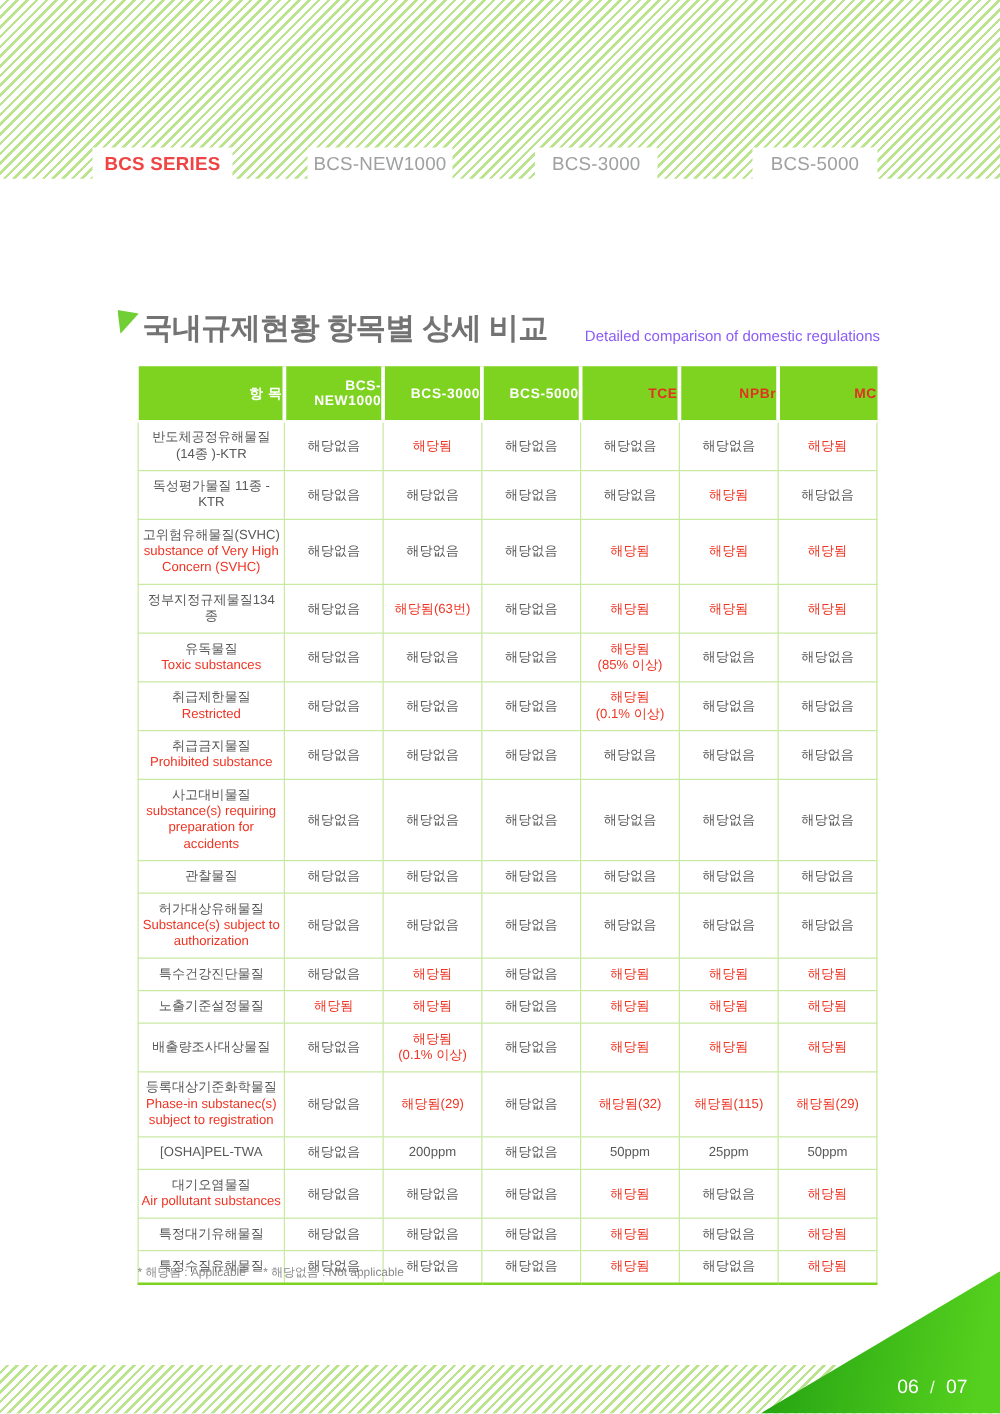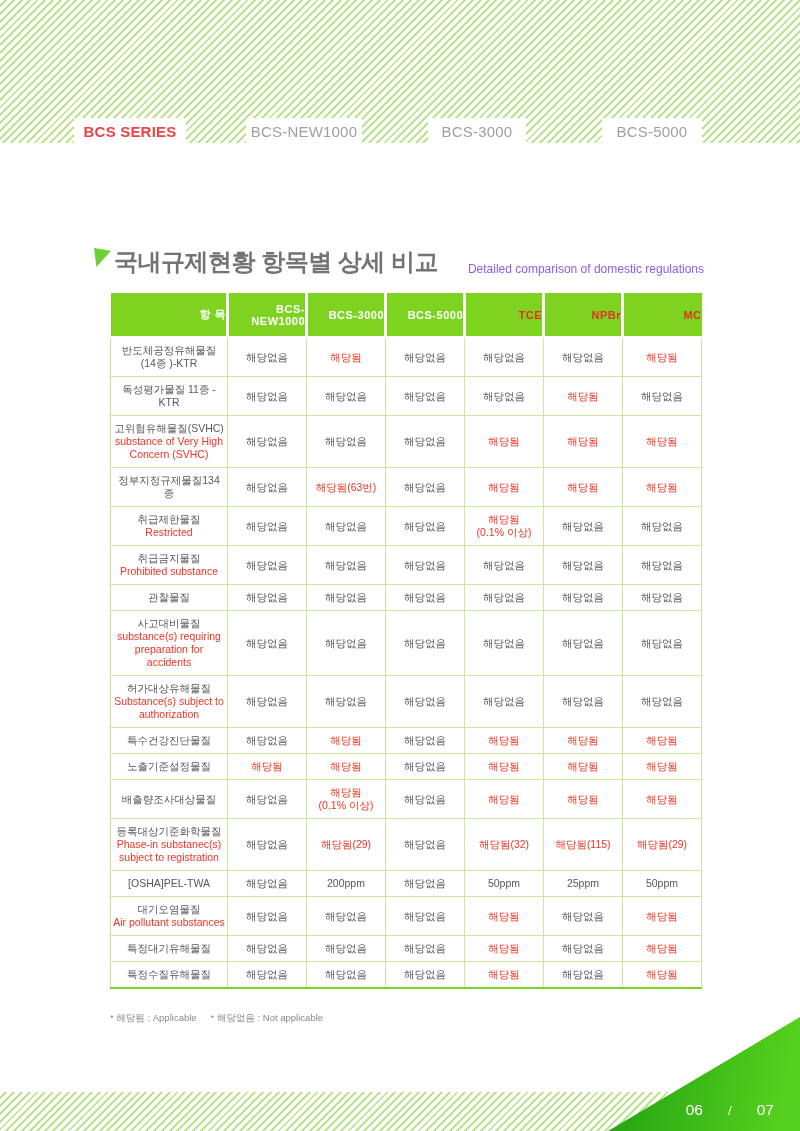--- a/index.html
+++ b/index.html
@@ -137,21 +137,21 @@
     width: 192px; height: 114px;
     background: linear-gradient(100deg, #27a513 10%, #55d01e 90%);
     clip-path: polygon(100% 0, 100% 100%, 0 100%);
   }
   .page-number {
     position: absolute;
     right: 26px; bottom: 12px;
     color: #ffffff;
     font-size: 15.5px;
     display: flex;
-    gap: 25px;
+    gap: 9px;
     align-items: baseline;
   }
   .page-number .sep { font-size: 13.5px; opacity: 0.9; }
 </style>
 </head>
 <body>
 
 <div class="page">
 
   <div class="stripe-band top"></div>
@@ -222,49 +222,59 @@
           <tr>
             <td><div class="ln">정부지정규제물질134종</div></td>
             <td class="">해당없음</td>
             <td class="red">해당됨(63번)</td>
             <td class="">해당없음</td>
             <td class="red">해당됨</td>
             <td class="red">해당됨</td>
             <td class="red">해당됨</td>
           </tr>
           <tr>
+            <td><div class="ln">유독물질</div><div class="ln red">Toxic substances</div></td>
+            <td class="">해당없음</td>
+            <td class="">해당없음</td>
+            <td class="">해당없음</td>
+            <td class="red">해당됨
+(85% 이상)</td>
+            <td class="">해당없음</td>
+            <td class="">해당없음</td>
+          </tr>
+          <tr>
             <td><div class="ln">취급제한물질</div><div class="ln red">Restricted</div></td>
             <td class="">해당없음</td>
             <td class="">해당없음</td>
             <td class="">해당없음</td>
             <td class="red">해당됨
 (0.1% 이상)</td>
             <td class="">해당없음</td>
             <td class="">해당없음</td>
           </tr>
           <tr>
             <td><div class="ln">취급금지물질</div><div class="ln red">Prohibited substance</div></td>
             <td class="">해당없음</td>
             <td class="">해당없음</td>
             <td class="">해당없음</td>
             <td class="">해당없음</td>
             <td class="">해당없음</td>
             <td class="">해당없음</td>
           </tr>
           <tr>
+            <td><div class="ln">사고대비물질</div><div class="ln red">substance(s) requiring</div><div class="ln red">preparation for accidents</div></td>
+            <td class="">해당없음</td>
+            <td class="">해당없음</td>
+            <td class="">해당없음</td>
+            <td class="">해당없음</td>
+            <td class="">해당없음</td>
+            <td class="">해당없음</td>
+          </tr>
+          <tr>
             <td><div class="ln">관찰물질</div></td>
-            <td class="">해당없음</td>
-            <td class="">해당없음</td>
-            <td class="">해당없음</td>
-            <td class="">해당없음</td>
-            <td class="">해당없음</td>
-            <td class="">해당없음</td>
-          </tr>
-          <tr>
-            <td><div class="ln">사고대비물질</div><div class="ln red">substance(s) requiring</div><div class="ln red">preparation for accidents</div></td>
             <td class="">해당없음</td>
             <td class="">해당없음</td>
             <td class="">해당없음</td>
             <td class="">해당없음</td>
             <td class="">해당없음</td>
             <td class="">해당없음</td>
           </tr>
           <tr>
             <td><div class="ln">허가대상유해물질</div><div class="ln red">Substance(s) subject to</div><div class="ln red">authorization</div></td>
             <td class="">해당없음</td>

